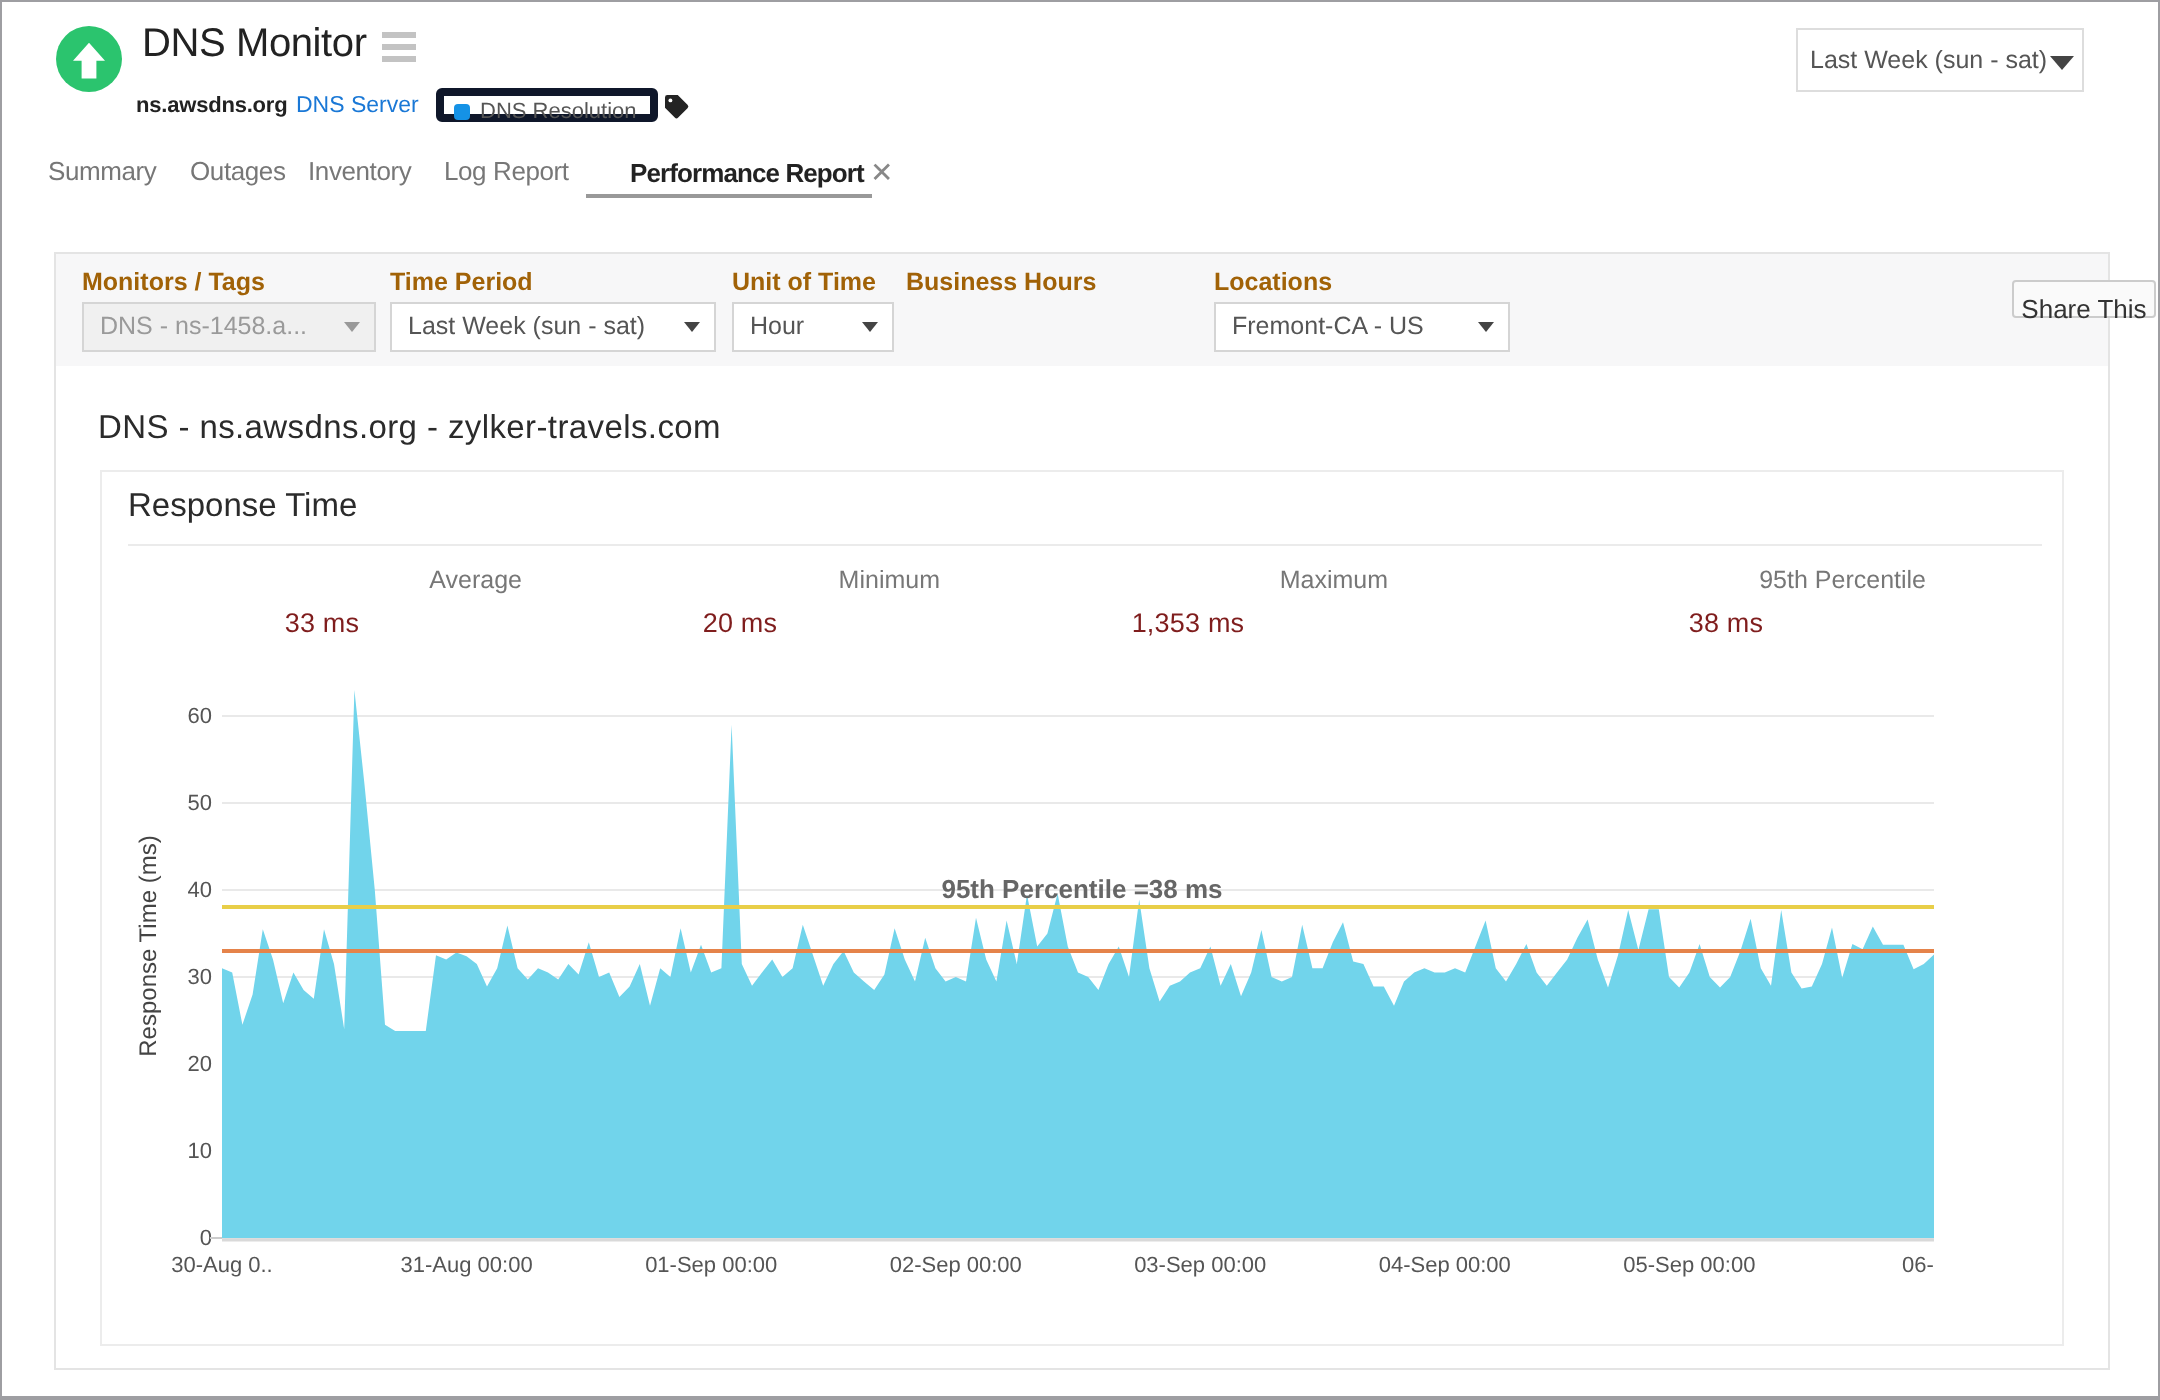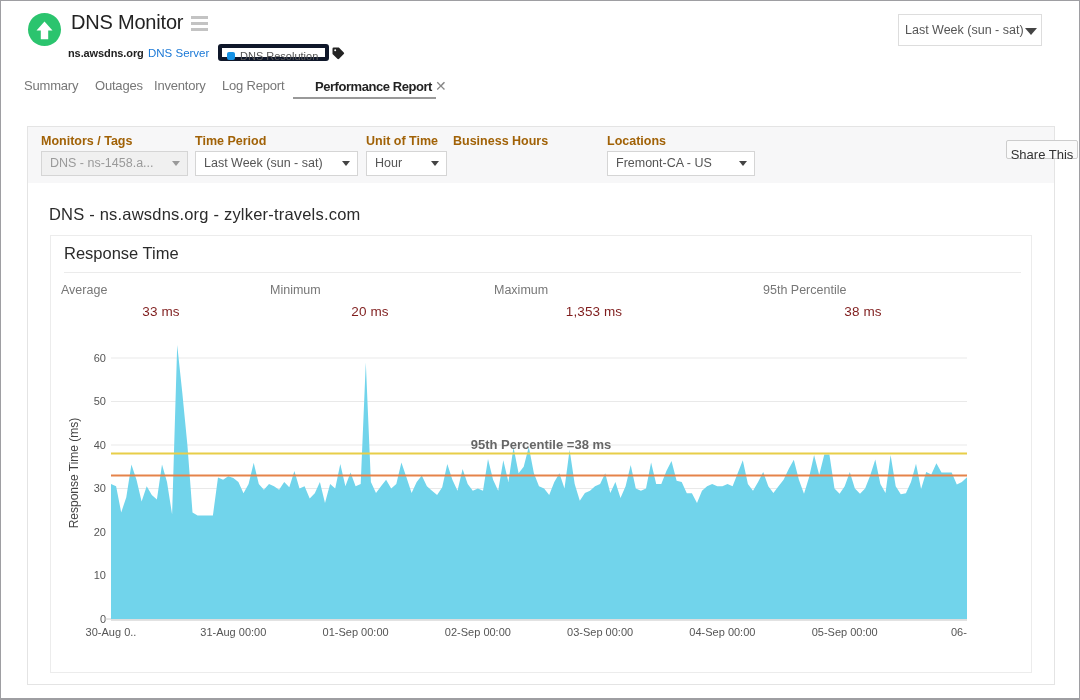--- a/index.html
+++ b/index.html
@@ -23,21 +23,21 @@
 .flabel { font-size:12.5px; font-weight:600; color:#a16207; top:133px; }
 .fsel { top:150px; height:25px; border:1px solid #d5d5d5; background:#fff; font-size:12.5px; color:#555; line-height:23px; padding-left:8px; white-space:nowrap; overflow:hidden; }
 .fsel .caret { right:7px; top:9px; border-left-width:4.5px; border-right-width:4.5px; border-top-width:5.5px; }
 .disabled { background:#f0f0f0; color:#9a9a9a; }
 .disabled .caret { border-top-color:#999; }
 .sharebtn { left:971px; top:139px; width:72px; height:19px; border:1px solid #ccc; border-radius:2px; background:#fafafa; font-size:13px; color:#333; text-align:center; line-height:27px;margin-left:34px; }
 .rpt-heading { left:48px; top:204px; font-size:16.5px; color:#2b2b2b; letter-spacing:0.2px; }
 .card { left:49px; top:234px; width:982px; height:438px; border:1px solid #ececec; background:#fff; }
 .card-title { left:63px; top:243px; font-size:16.5px; color:#2b2b2b; }
 .card-sep { left:63px; top:271px; width:957px; height:1px; background:#ebebeb; }
-.stat-label { top:282px; font-size:12.5px; color:#777; width:200px; text-align:left; }
+.stat-label { top:282px; font-size:12.5px; color:#777; width:200px; text-align:right; }
 .stat-value { top:303px; font-size:13.5px; color:#7f1d1d; font-weight:500; width:200px; text-align:center; letter-spacing:0.1px; }
 </style></head>
 <body>
 <div class="frame">
 <div class="abs circle"><svg width="33" height="33" viewBox="0 0 33 33">
         <path d="M16.5 8.4 L24.5 17.4 L20.2 17.4 L20.2 26.3 L12.8 26.3 L12.8 17.4 L8.5 17.4 Z" fill="#fff"></path>
       </svg></div>
 <div class="abs title">DNS Monitor</div>
 <div class="abs burger" style="left:190px;top:15px">
       <div></div>

